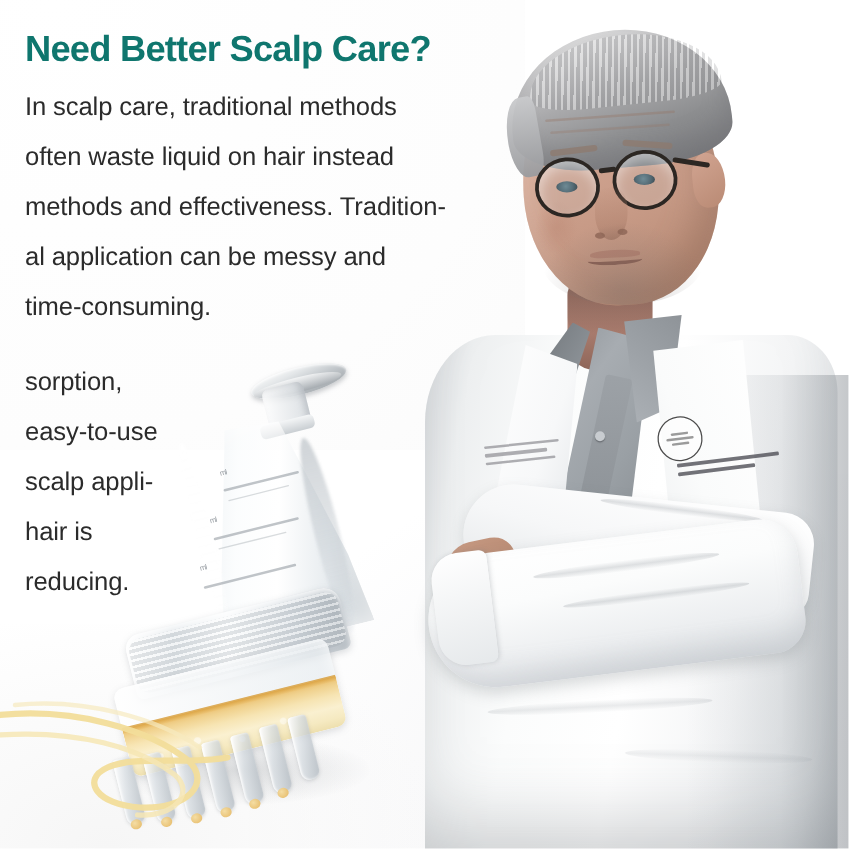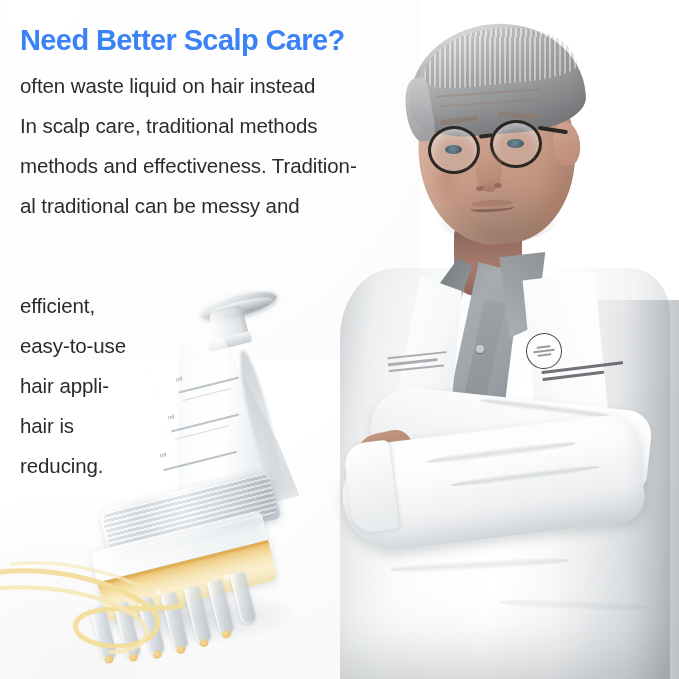--- a/index.html
+++ b/index.html
@@ -17,21 +17,21 @@
     background:radial-gradient(ellipse at 10% 0%, #ffffff 0%, #fdfdfd 70%, #fbfbfb 100%); }
   .bg-soft-br { position:absolute; right:0; bottom:0; width:480px; height:300px;
     background:radial-gradient(ellipse at 80% 100%, #f2f2f3 0%, rgba(248,248,249,0.7) 50%, rgba(255,255,255,0) 78%); }
   .bg-soft-bl { position:absolute; left:0; bottom:0; width:340px; height:180px;
     background:radial-gradient(ellipse at 25% 100%, #f6f6f6 0%, rgba(252,252,252,0) 75%); }
 
   
   .headline {
     position:absolute; left:20px; top:24px;
     font-size:29px; font-weight:bold; letter-spacing:-0.6px;
-    color:#3b82f6; white-space:nowrap; z-index:40;
+    color:#0f766e; white-space:nowrap; z-index:40;
   }
   .para { position:absolute; left:20px; z-index:40; color:#2b2b2b; }
   .para .ln {
     font-size:20.5px; line-height:40px; letter-spacing:-0.1px;
     white-space:nowrap; color:#2b2b2b;
   }
   .para-a { top:66px; }
   .para-b { top:286px; }
 
   
@@ -498,27 +498,28 @@
     <svg class="drizzle" viewBox="0 0 250 130">
       <path d="M0 36 C 60 30, 120 48, 150 72 C 170 90, 150 112, 112 110 C 78 108, 64 88, 86 78 C 108 68, 150 76, 182 70" fill="none" stroke="#f2dd9a" stroke-width="5" stroke-linecap="round" opacity="0.95"></path>
       <path d="M0 52 C 62 48, 112 62, 140 84 C 156 98, 140 118, 110 116" fill="none" stroke="#f6e6b4" stroke-width="4.2" stroke-linecap="round" opacity="0.85"></path>
       <path d="M12 28 C 70 22, 128 40, 160 62" fill="none" stroke="#f7e9bf" stroke-width="3.6" stroke-linecap="round" opacity="0.7"></path>
     </svg>
   </div>
 
   <h1 class="headline">Need Better Scalp Care?</h1>
 
   <div class="para para-a">
+    <div class="ln">In scalp care, traditional methods</div>
     <div class="ln">often waste liquid on hair instead</div>
-    <div class="ln">In scalp care, traditional methods</div>
     <div class="ln">methods and effectiveness. Tradition-</div>
-    <div class="ln">al traditional can be messy and</div>
+    <div class="ln">al application can be messy and</div>
+    <div class="ln">time-consuming.</div>
   </div>
 
   <div class="para para-b">
-    <div class="ln">efficient,</div>
+    <div class="ln">sorption,</div>
     <div class="ln">easy-to-use</div>
-    <div class="ln">hair appli-</div>
+    <div class="ln">scalp appli-</div>
     <div class="ln">hair is</div>
     <div class="ln">reducing.</div>
   </div>
 
 </div>
 
 </body></html>

